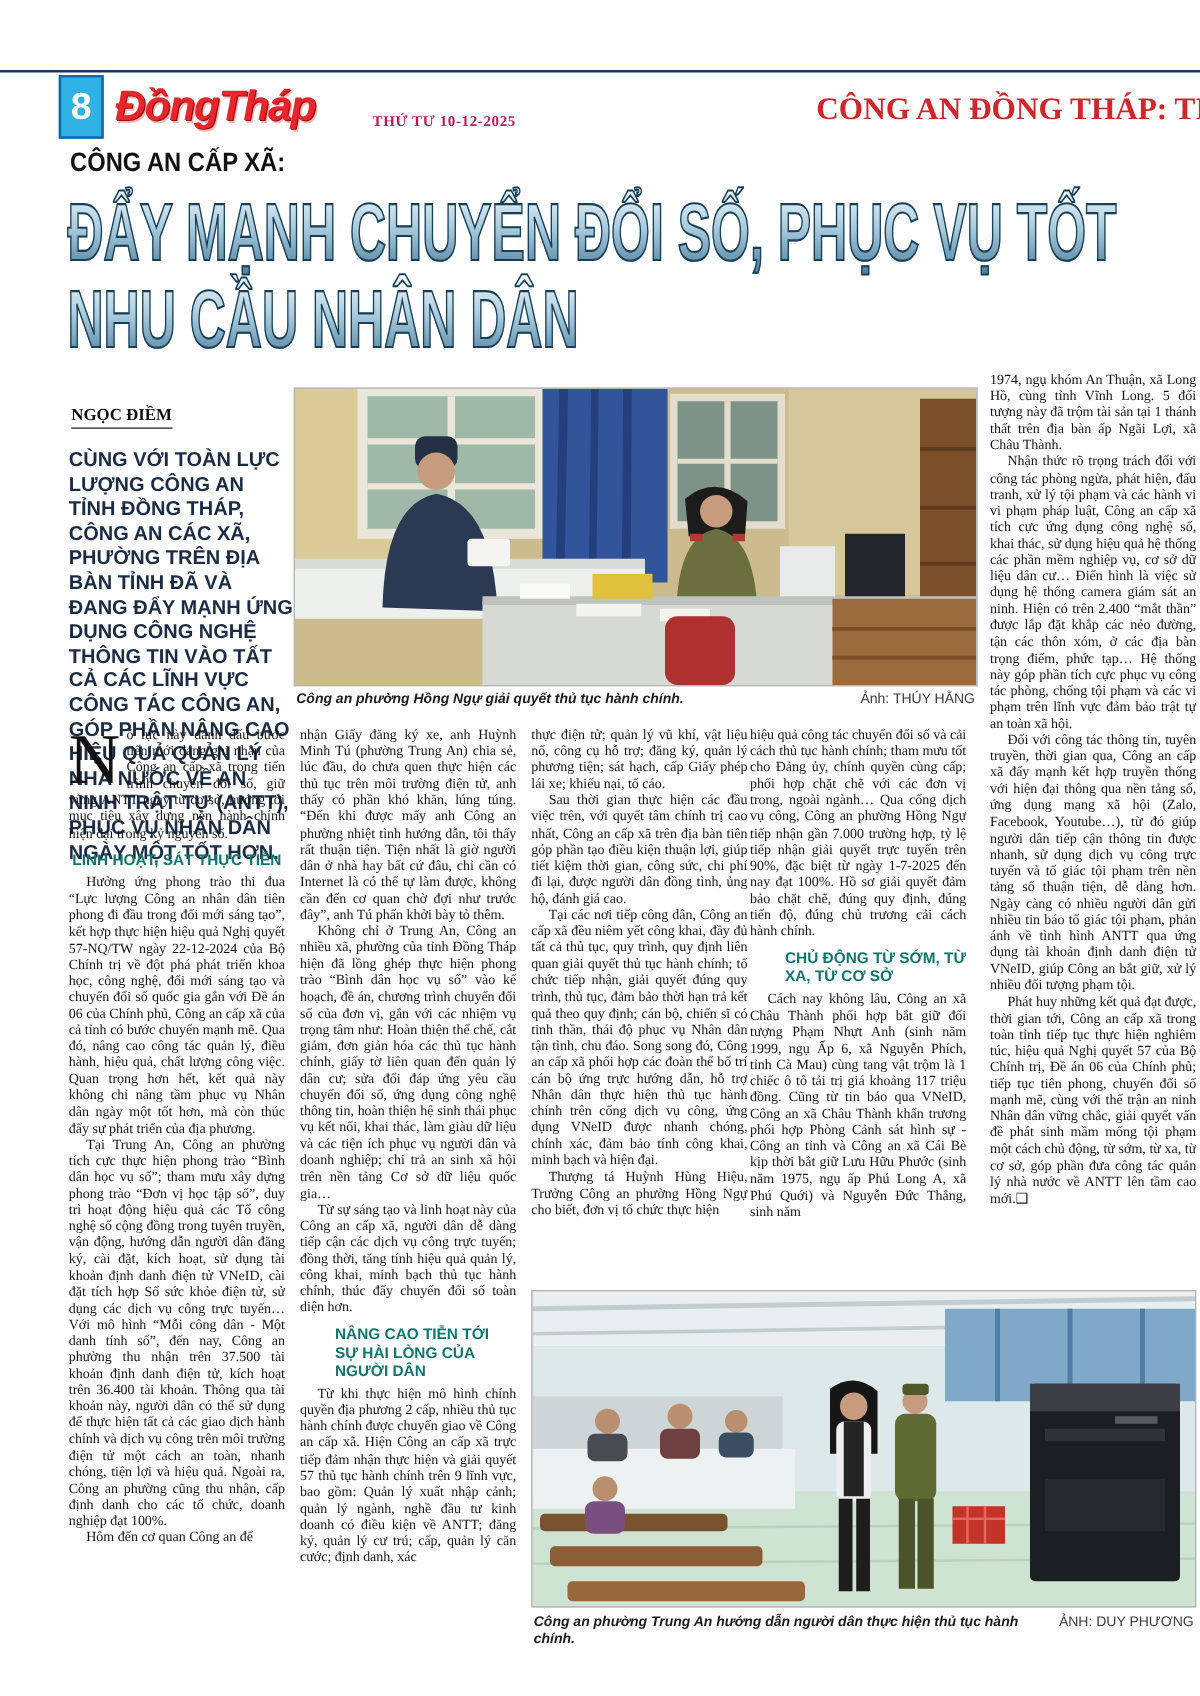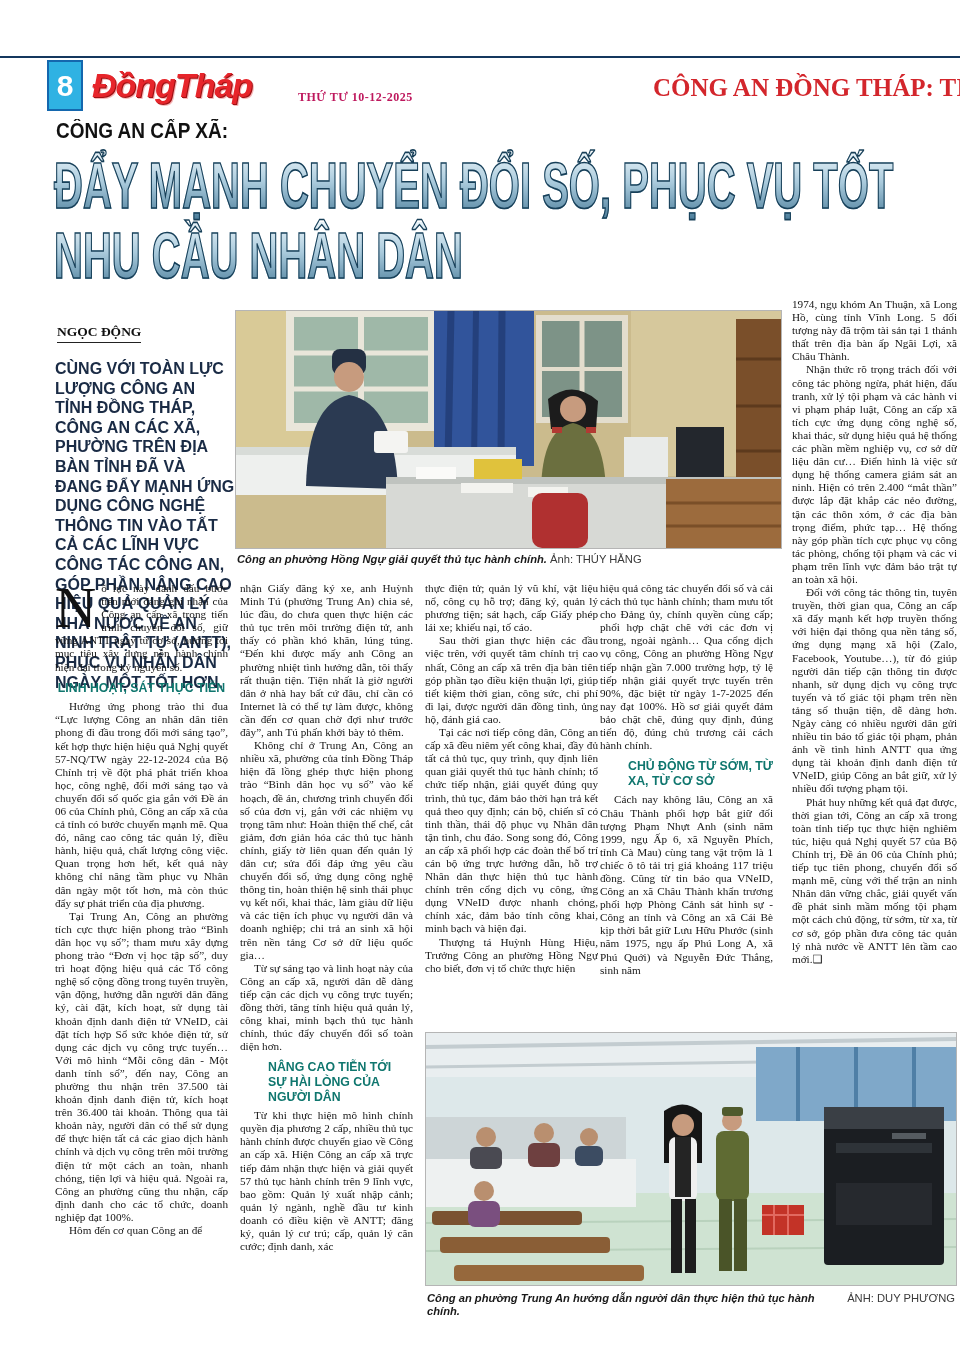--- a/index.html
+++ b/index.html
@@ -29,21 +29,21 @@
   #title1{top:152px;}
   #title2{top:222px;}
   .byline{position:absolute;left:57px;top:324px;font-family:"Liberation Serif",serif;
           font-weight:bold;font-size:13.5px;color:#111;padding-bottom:2px;border-bottom:1.5px solid #222;}
   .lead{position:absolute;left:55px;top:359px;width:181px;font-family:"Liberation Sans",sans-serif;
         font-weight:bold;font-size:16px;line-height:19.6px;color:#1a2b45;text-align:left;}
   
   .photo{position:absolute;border:1px solid #b5b5b5;overflow:hidden;background:#ccc;}
   #photo1{left:235px;top:310px;width:545px;height:237px;}
   #photo2{left:425px;top:1032px;width:530px;height:252px;}
-  .caption-row{position:absolute;display:flex;gap:3px;
+  .caption-row{position:absolute;display:flex;justify-content:space-between;gap:3px;
         font-family:"Liberation Sans",sans-serif;font-size:11.2px;line-height:13px;}
   .caption-row .cap{font-weight:bold;font-style:italic;color:#1a1a1a;}
   .caption-row .credit{color:#3a3a3a;white-space:nowrap;}
   #cap1{left:237px;top:553px;width:543px;}
   #cap2{left:427px;top:1292px;width:528px;}
   
   .col{position:absolute;font-size:11.2px;line-height:13.1px;text-align:justify;overflow:hidden;}
   #col1{left:55px;top:582px;width:173px;height:733px;}
   #col2{left:240px;top:582px;width:173px;height:733px;}
   #col3{left:425px;top:582px;width:173px;height:440px;}
@@ -64,21 +64,21 @@
 
   <div class="topline"></div>
   <div class="pagenum">8</div>
   <div class="logo">ĐồngTháp</div>
   <div class="date">THỨ TƯ 10-12-2025</div>
   <div class="section-headline">CÔNG AN ĐỒNG THÁP: TIÊN P</div>
 
   <div class="kicker">CÔNG AN CẤP XÃ:</div>
   <div class="title-line" id="title1">ĐẨY MẠNH CHUYỂN ĐỔI SỐ, PHỤC VỤ TỐT</div>
   <div class="title-line" id="title2">NHU CẦU NHÂN DÂN</div>
-  <div class="byline">NGỌC ĐỘNG</div>
+  <div class="byline">NGỌC ĐIỀM</div>
   <div class="lead">CÙNG VỚI TOÀN LỰC LƯỢNG CÔNG AN TỈNH ĐỒNG THÁP, CÔNG AN CÁC XÃ, PHƯỜNG TRÊN ĐỊA BÀN TỈNH ĐÃ VÀ ĐANG ĐẨY MẠNH ỨNG DỤNG CÔNG NGHỆ THÔNG TIN VÀO TẤT CẢ CÁC LĨNH VỰC CÔNG TÁC CÔNG AN, GÓP PHẦN NÂNG CAO HIỆU QUẢ QUẢN LÝ NHÀ NƯỚC VỀ AN NINH TRẬT TỰ (ANTT), PHỤC VỤ NHÂN DÂN NGÀY MỘT TỐT HƠN.</div>
 
   <div class="photo" id="photo1">
     <svg width="545" height="237" viewBox="0 0 545 237" xmlns="http://www.w3.org/2000/svg">
       <rect x="0" y="0" width="545" height="237" fill="#cbbb8d"></rect>
       <rect x="0" y="0" width="130" height="150" fill="#d9ca97"></rect>
       <rect x="395" y="0" width="150" height="165" fill="#d6c89c"></rect>
       <rect x="50" y="0" width="150" height="120" fill="#e9e6da"></rect>
       <rect x="58" y="6" width="134" height="106" fill="#9fb8a8"></rect>
       <line x1="125" y1="6" x2="125" y2="112" stroke="#e9e6da" stroke-width="6"></line>

